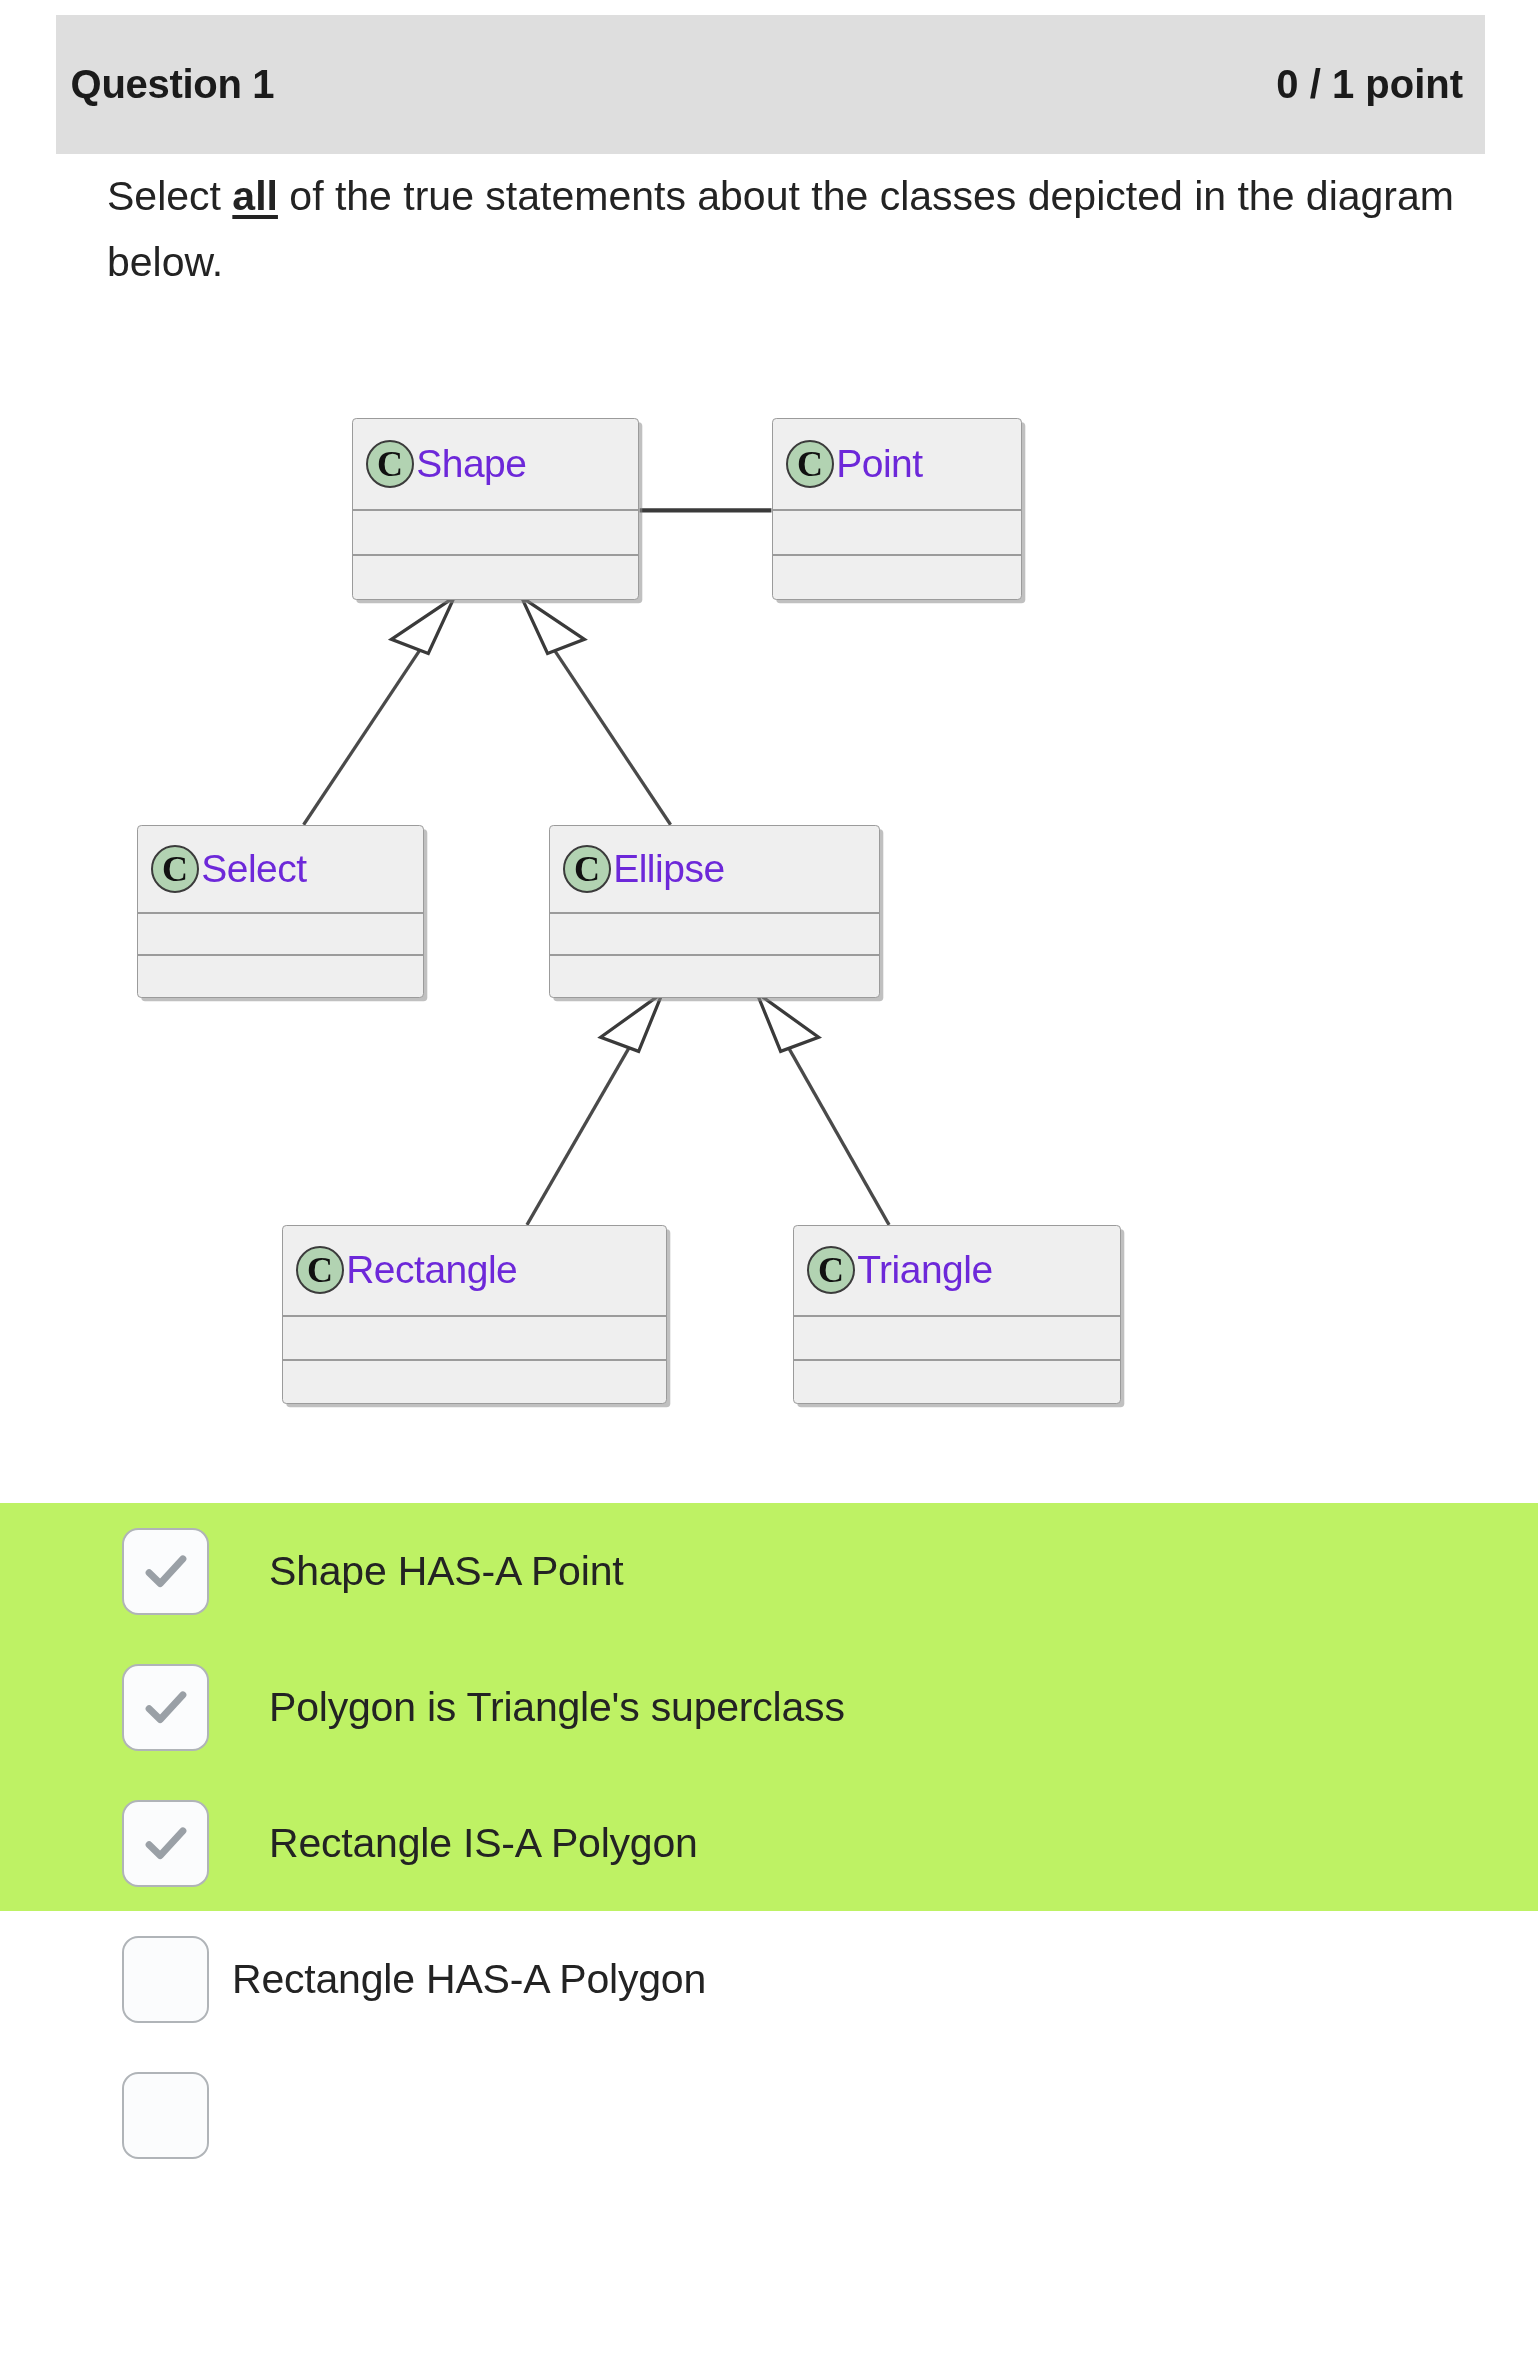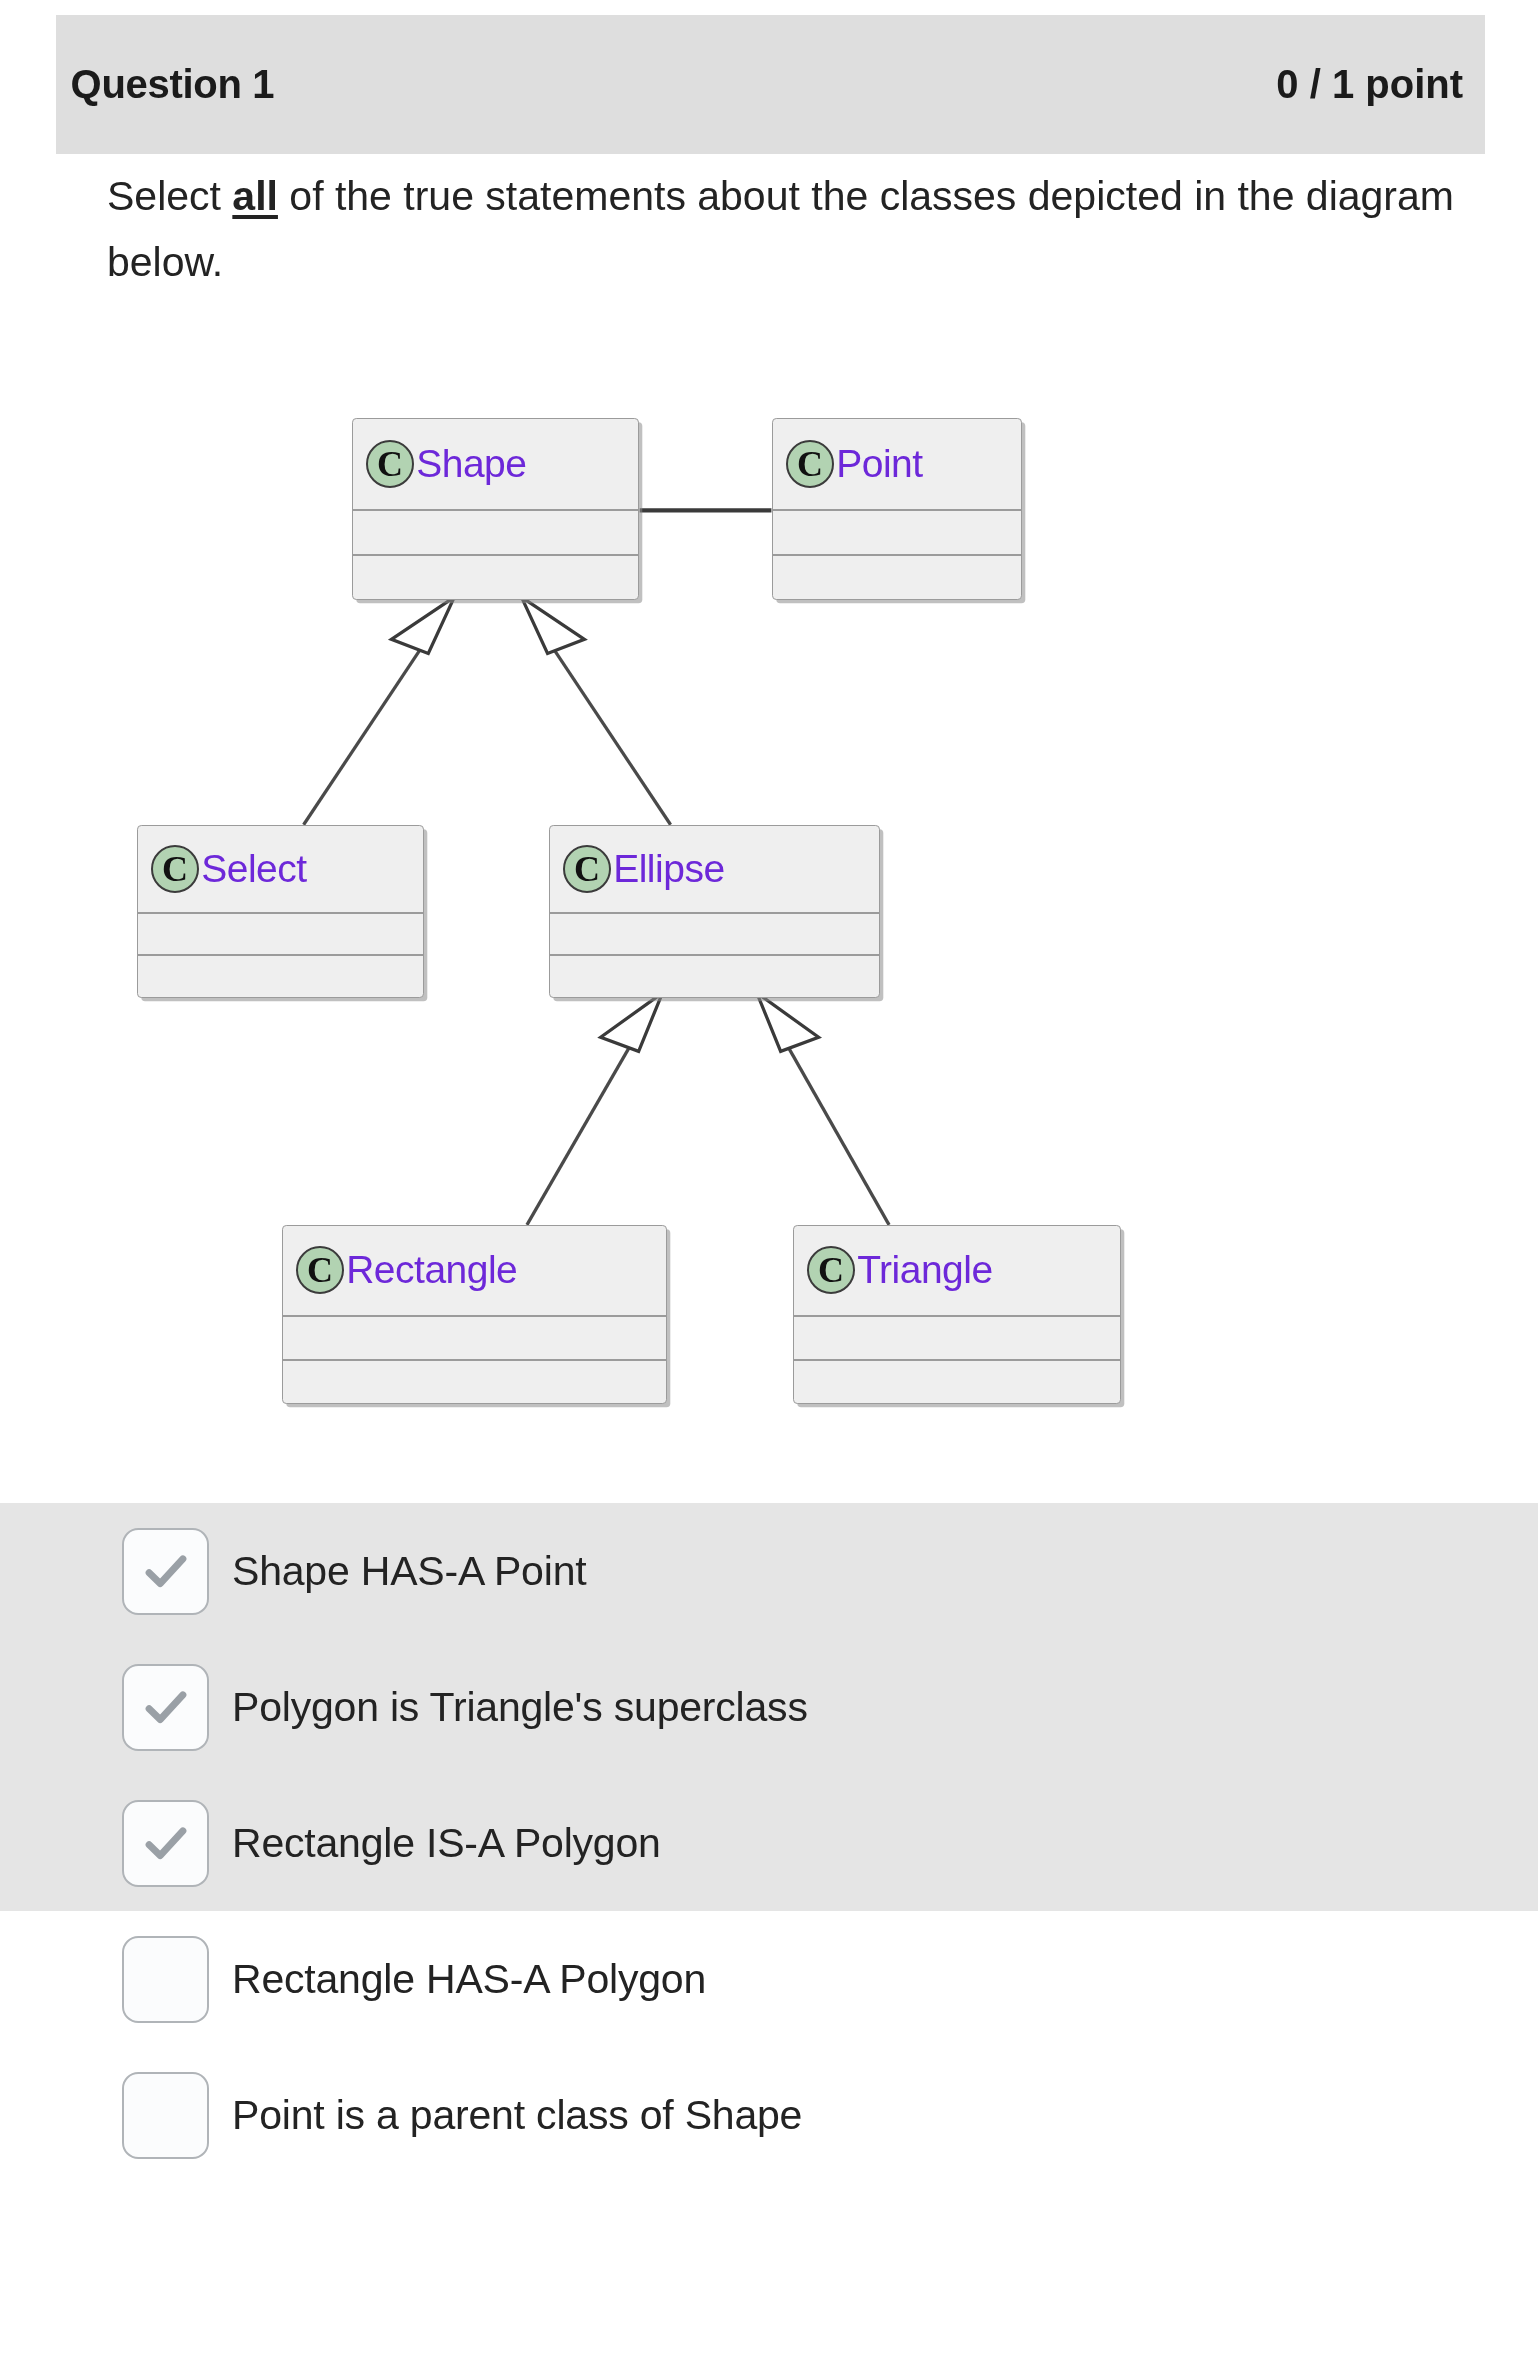--- a/index.html
+++ b/index.html
@@ -128,21 +128,22 @@
   }
   .option-row {
     position: relative;
     display: flex;
     align-items: center;
     box-sizing: border-box;
     padding-left: 122px;
     height: 136px;
   }
   .option-row.selected {
-    background: #e5e5e5;
+    background: #bef264;
+    gap: 37px;
   }
   .opt-checkbox {
     width: 87px;
     height: 87px;
     min-width: 87px;
     border: 2.7px solid #b0b4b8;
     border-radius: 16.3px;
     background: #fbfcfd;
     box-sizing: border-box;
     position: relative;
@@ -274,16 +275,15 @@
         </svg>
       </span>
       <span class="opt-label">Rectangle IS-A Polygon</span>
     </div>
     <div class="option-row">
       <span class="opt-checkbox"></span>
       <span class="opt-label">Rectangle HAS-A Polygon</span>
     </div>
     <div class="option-row">
       <span class="opt-checkbox"></span>
-      <span class="opt-label">Point is a parent class of Shape</span>
     </div>
   </div>
 
 
 </body></html>

